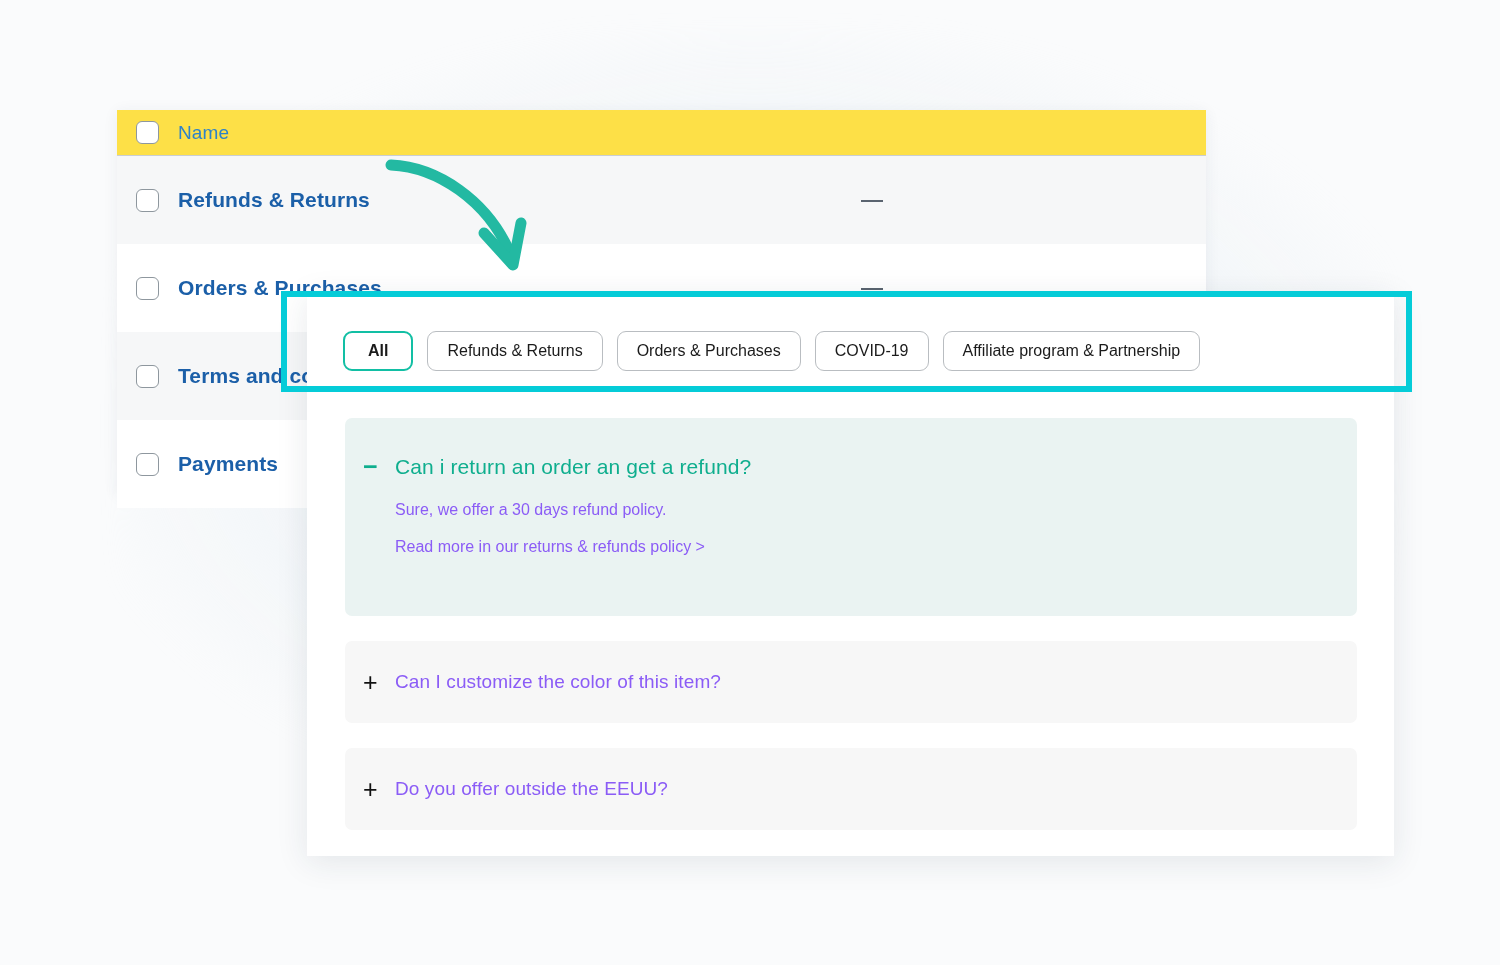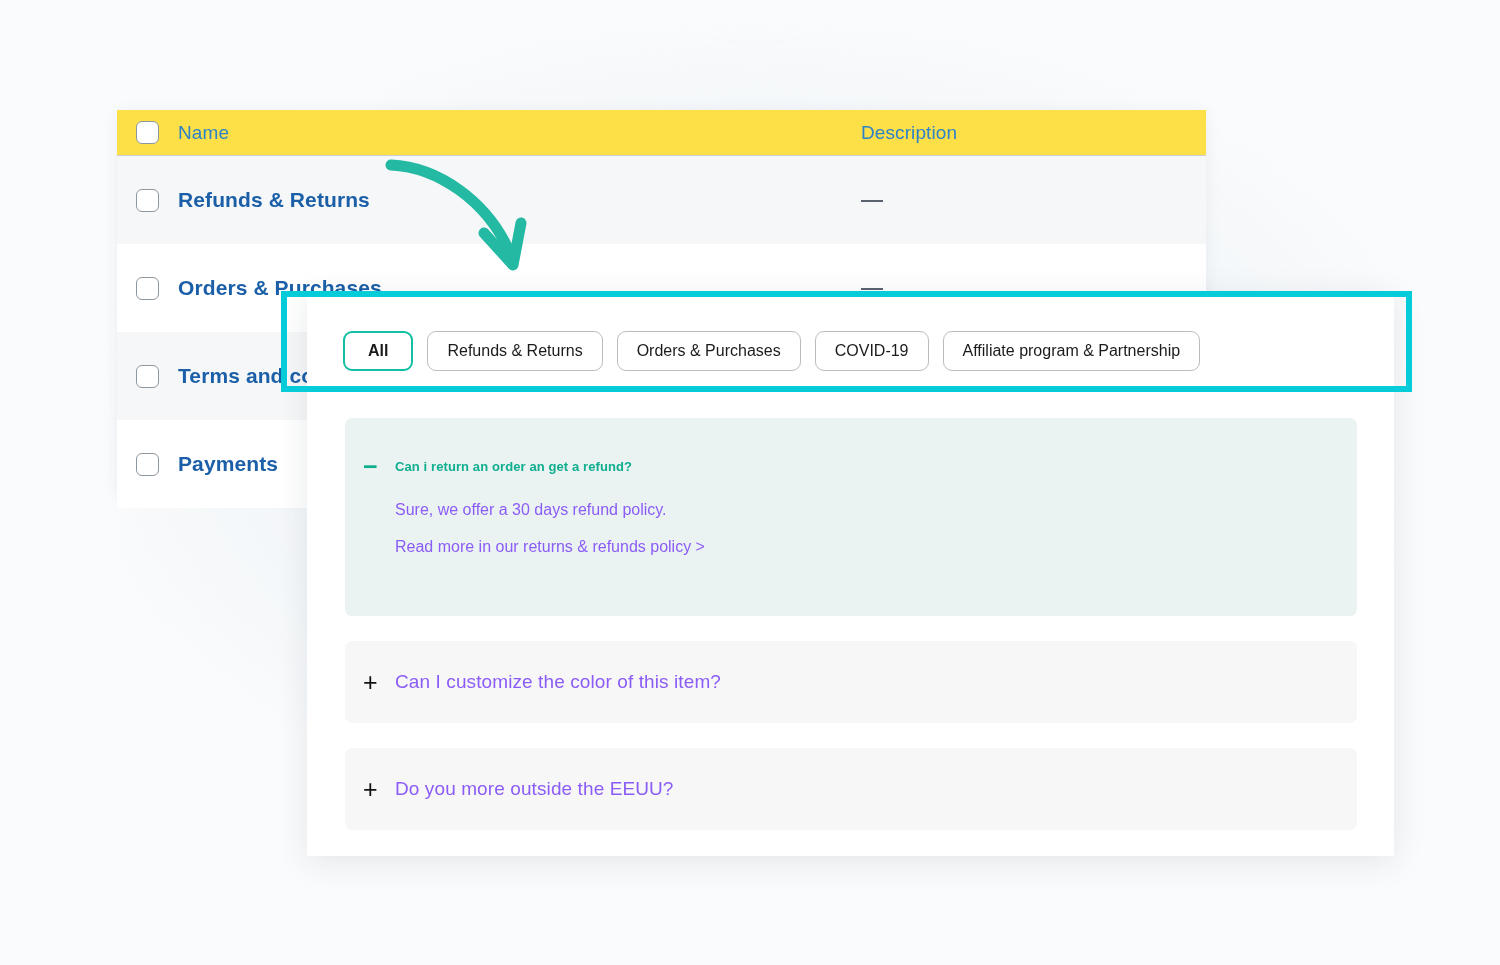--- a/index.html
+++ b/index.html
@@ -196,22 +196,22 @@
     flex: none;
     font-size: 25px;
     line-height: 1;
     text-align: left;
     font-weight: 400;
   }
   .sign.minus { color: #0fae8e; font-weight: 700; }
   .sign.plus  { color: #111111; font-weight: 400; }
   .q-open {
     color: #0fae8e;
-    font-size: 13px;
-    font-weight: 700;
+    font-size: 21px;
+    font-weight: 400;
     letter-spacing: .1px;
     text-align: right;
   }
   .q-closed {
     color: #8b5cf6;
     font-size: 19px;
     font-weight: 400;
     letter-spacing: .1px;
   }
   .faq-body {
@@ -233,23 +233,20 @@
 
 <div id="table-card">
 
   <div class="tbl-header">
     <div class="cb-cell">
       <div class="checkbox"></div>
     </div>
     <div class="name-cell">
       <span class="hdr-text">Name</span>
     </div>
-    <div class="desc-cell">
-      <span class="hdr-text">Description</span>
-    </div>
   </div>
 
   <div class="tbl-row alt">
     <div class="cb-cell">
       <div class="checkbox"></div>
     </div>
     <div class="name-cell">
       <span class="row-name">Refunds &amp; Returns</span>
     </div>
     <div class="desc-cell">
@@ -331,21 +328,21 @@
   <div class="faq-card closed">
     <div class="faq-head">
       <span class="sign plus">+</span>
       <span class="q-closed">Can I customize the color of this item?</span>
     </div>
   </div>
 
   <div class="faq-card closed">
     <div class="faq-head">
       <span class="sign plus">+</span>
-      <span class="q-closed">Do you more outside the EEUU?</span>
+      <span class="q-closed">Do you offer outside the EEUU?</span>
     </div>
   </div>
 
 </div>
 
 <div id="highlight-box"></div>
 
 <svg id="arrow" viewBox="0 0 170 135">
   <path d="M6 10 C 52 12, 102 45, 125 98" stroke="#23b9a2" stroke-width="11" fill="none" stroke-linecap="round"></path>
   <path d="M99 78 L 128 110 L 136 68" stroke="#23b9a2" stroke-width="11" fill="none" stroke-linecap="round" stroke-linejoin="round"></path>

